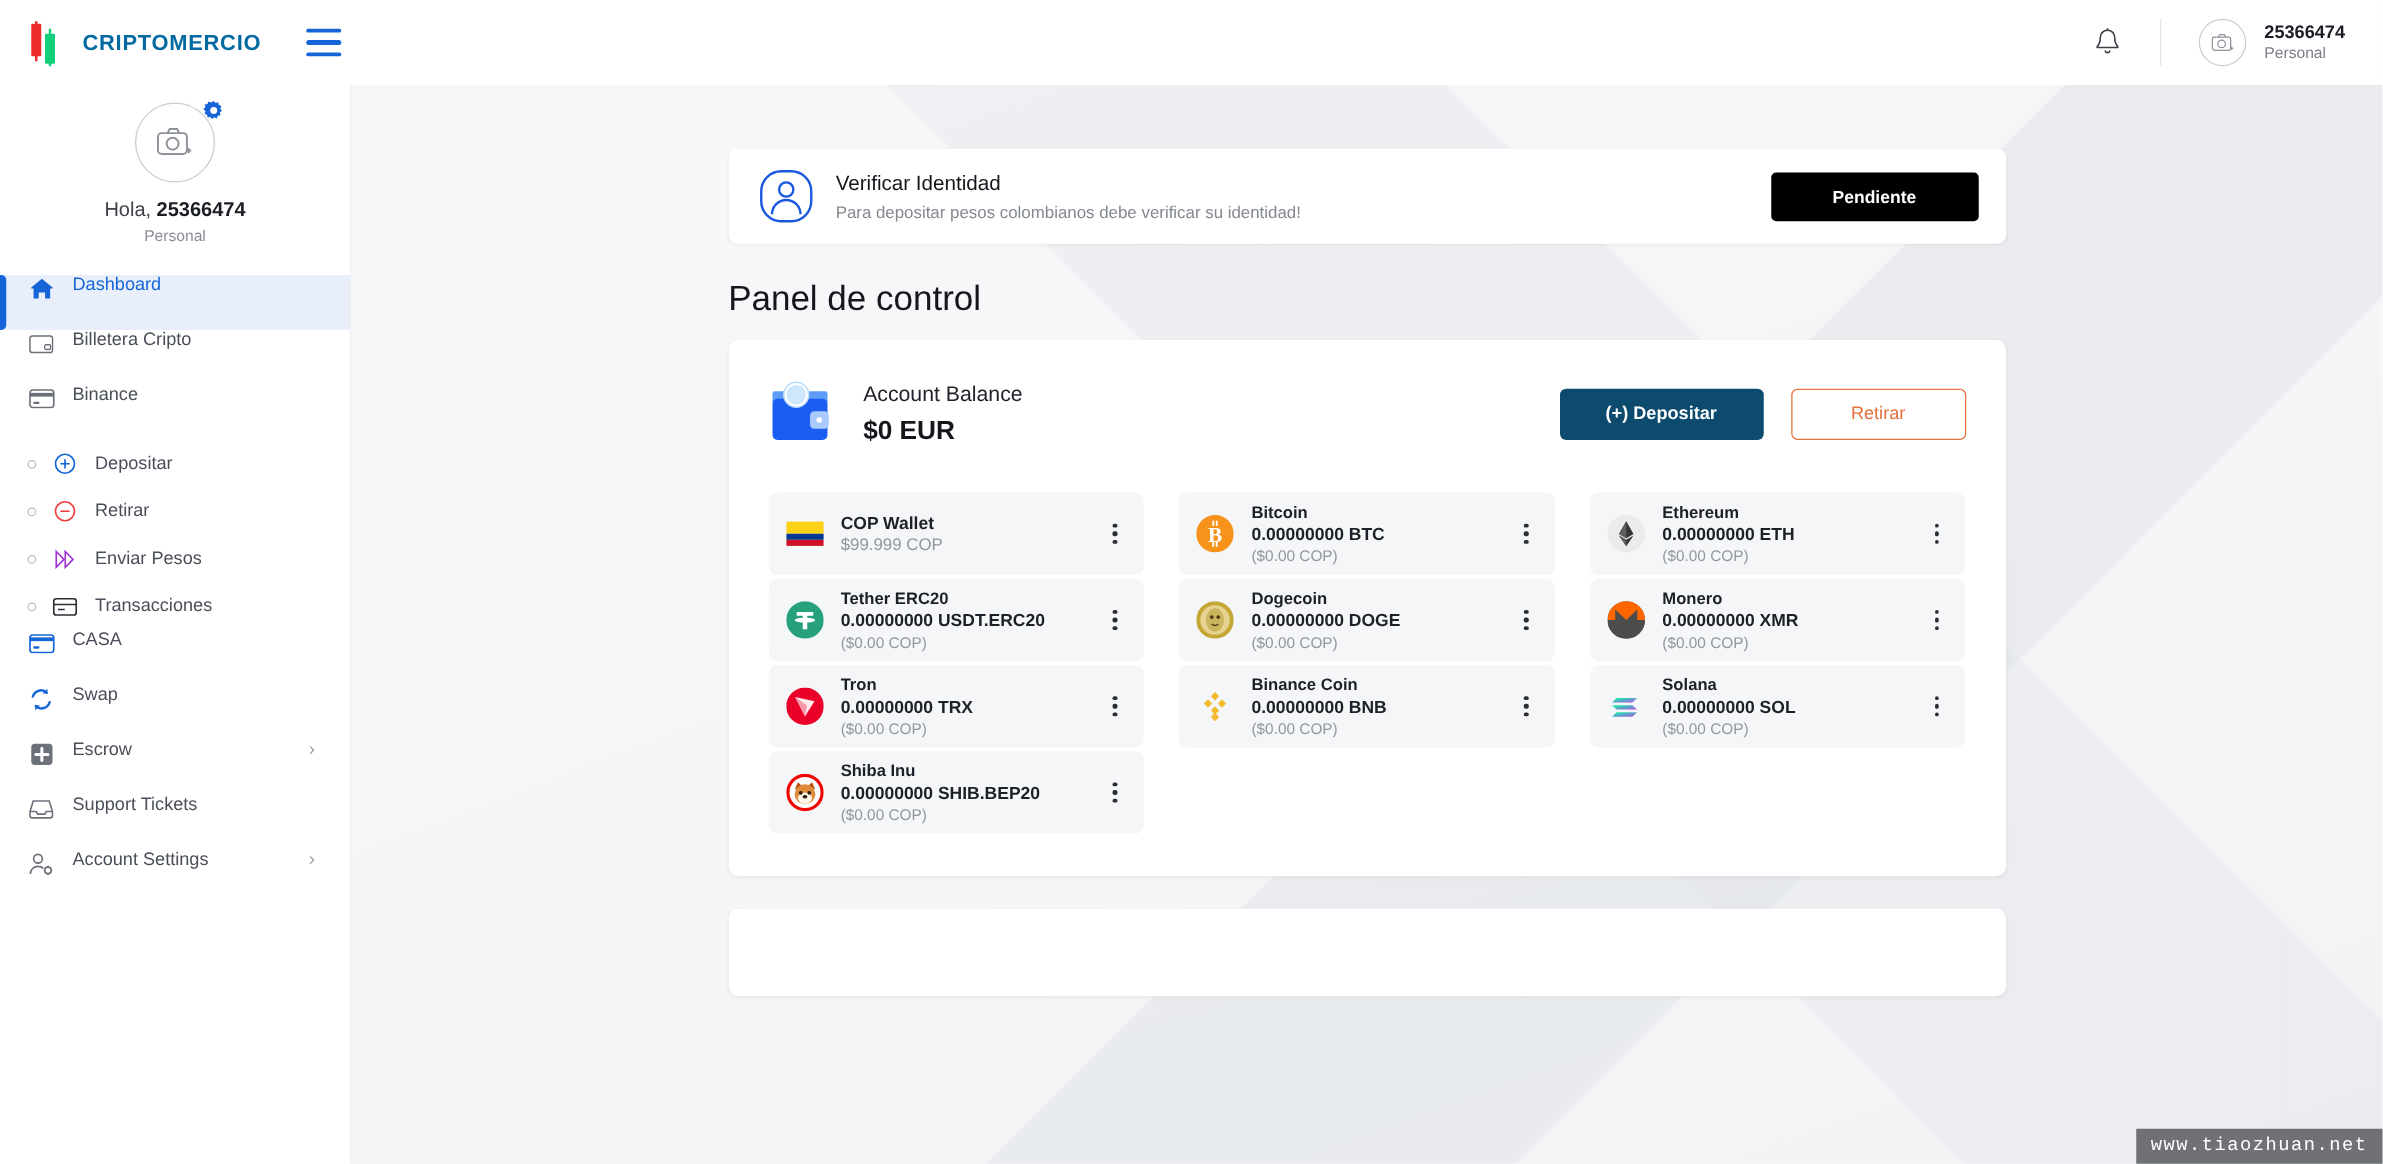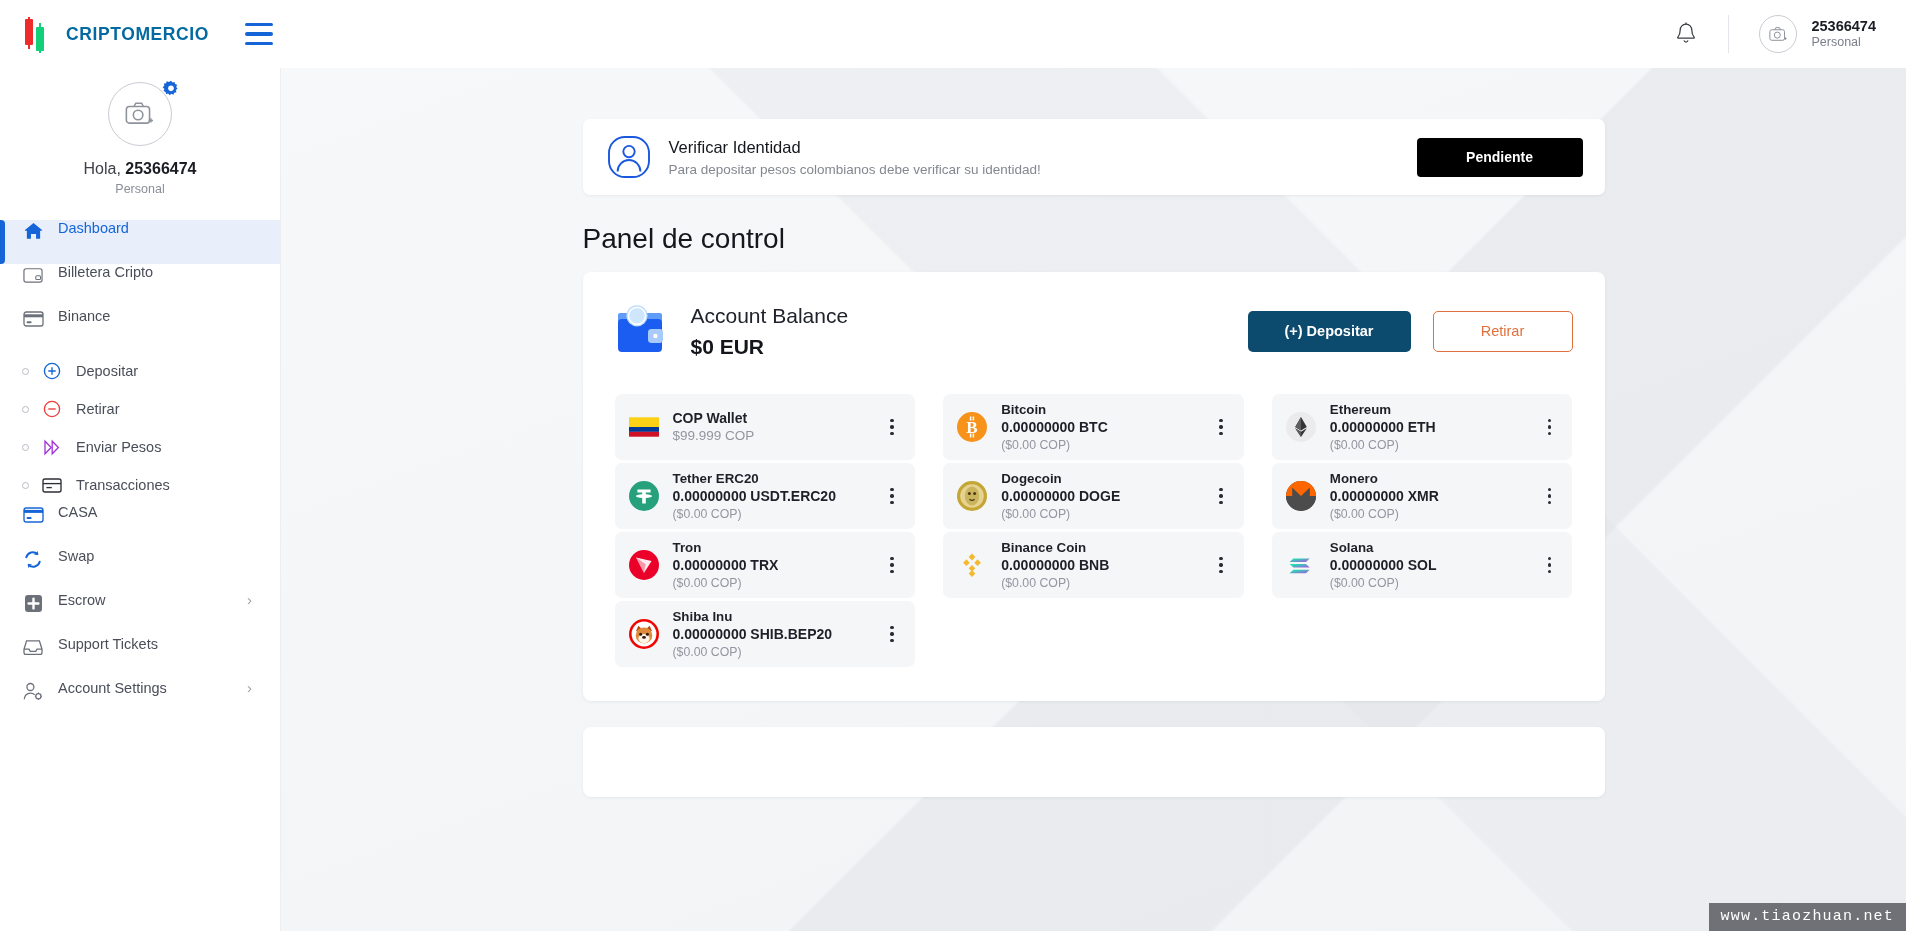--- a/index.html
+++ b/index.html
@@ -201,21 +201,21 @@
 
   
   .dash-card {
     background: #fff; border-radius: 8px;
     box-shadow: 0 1px 3px rgba(20,25,40,.06);
     padding: 28px 32px 34px 32px;
   }
   .balance-row { display: flex; align-items: center; height: 62px; }
   .wallet-ico { width: 56px; height: 52px; flex: 0 0 56px; }
   .balance-text { margin-left: 20px; }
-  .balance-label { font-size: 21px; color: #20232b; margin-bottom: 7px; }
+  .balance-label { font-size: 17px; color: #20232b; margin-bottom: 7px; }
   .balance-amount { font-size: 21px; font-weight: 700; color: #14161c; }
   .balance-actions { margin-left: auto; display: flex; align-items: center; gap: 22px; }
   .btn-dep {
     background: #0c4a6e; color: #fff; border: none; border-radius: 5px;
     width: 163px; height: 41px; font-size: 14.5px; font-weight: 700;
     font-family: "Liberation Sans", sans-serif; cursor: pointer;
   }
   .btn-ret {
     background: #fff; color: #e2703c;
     border: 1.3px solid #e2703c; border-radius: 5px;

